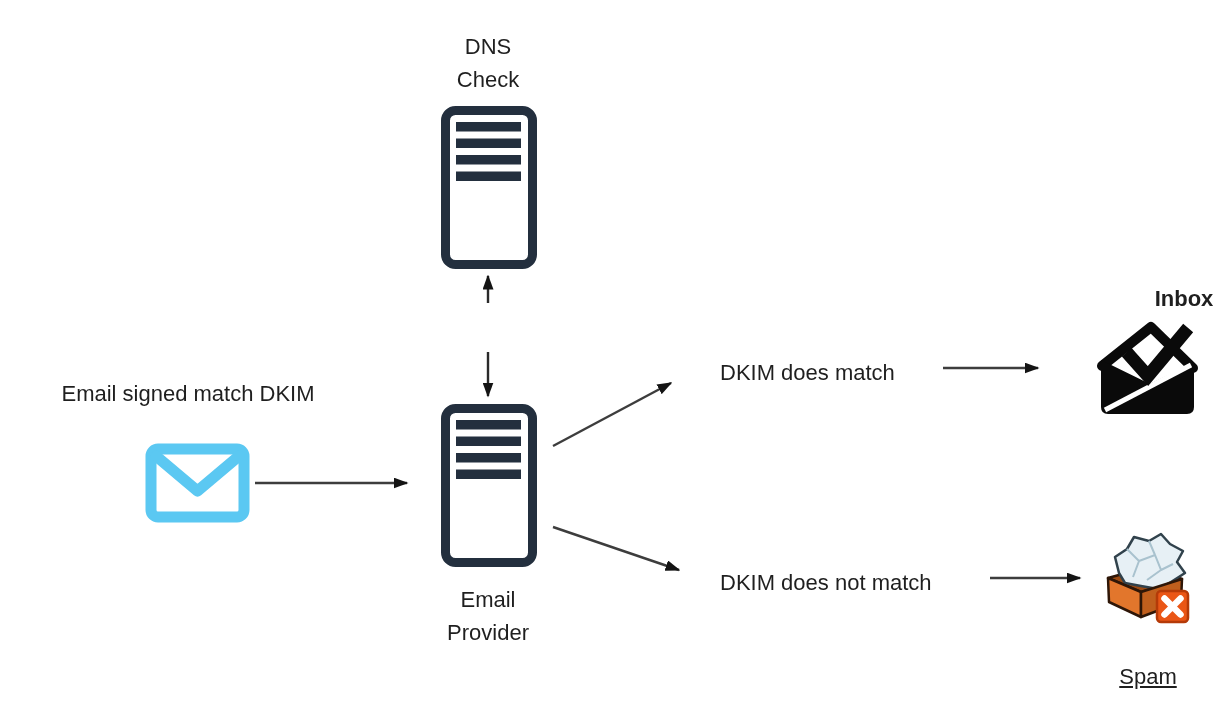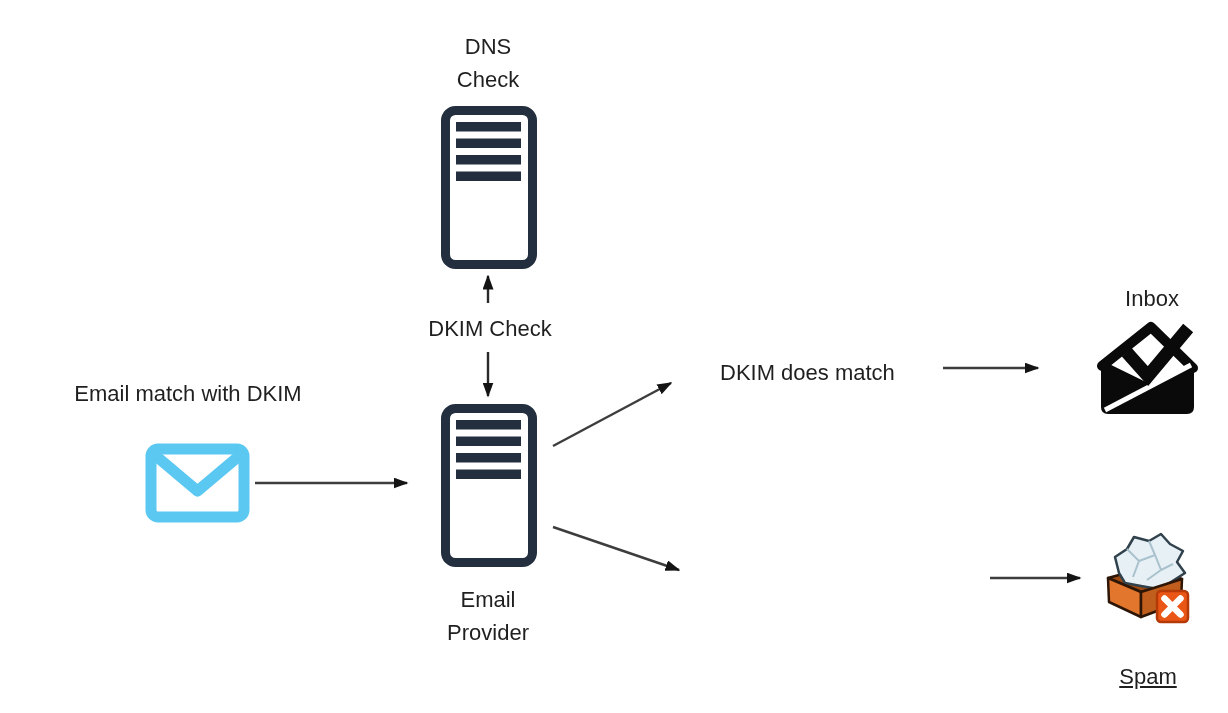--- a/index.html
+++ b/index.html
@@ -56,23 +56,22 @@
   <div class="icon" style="left:441px; top:106px;">
     <svg width="96" height="163" viewBox="0 0 96 163">
       <rect x="4.5" y="4.5" width="87" height="154" rx="10" fill="#ffffff" stroke="#232F3E" stroke-width="9"></rect>
       <rect x="15" y="16" width="65" height="9.5" fill="#232F3E"></rect>
       <rect x="15" y="32.5" width="65" height="9.5" fill="#232F3E"></rect>
       <rect x="15" y="49" width="65" height="9.5" fill="#232F3E"></rect>
       <rect x="15" y="65.5" width="65" height="9.5" fill="#232F3E"></rect>
     </svg>
   </div>
 
-  <div class="label centered" style="left:490px; top:312px;">DKIM Check</div>
 
-  <div class="label centered" style="left:188px; top:377px;">Email match with DKIM</div>
+  <div class="label centered" style="left:188px; top:377px;">Email signed match DKIM</div>
   <div class="icon" style="left:145px; top:443px;">
     <svg width="105" height="80" viewBox="0 0 105 80">
       <rect x="6" y="6" width="93" height="68" rx="7" fill="#ffffff" stroke="#5BC8F2" stroke-width="11"></rect>
       <path d="M11 13 L52.5 48 L94 13" fill="none" stroke="#5BC8F2" stroke-width="11" stroke-linecap="round" stroke-linejoin="round"></path>
     </svg>
   </div>
 
   <div class="icon" style="left:441px; top:403px;">
     <svg width="96" height="165" viewBox="0 0 96 163">
       <rect x="4.5" y="4.5" width="87" height="154" rx="10" fill="#ffffff" stroke="#232F3E" stroke-width="9"></rect>
@@ -81,30 +80,31 @@
       <rect x="15" y="49" width="65" height="9.5" fill="#232F3E"></rect>
       <rect x="15" y="65.5" width="65" height="9.5" fill="#232F3E"></rect>
     </svg>
   </div>
   <div class="label" style="left:720px; top:356px;">DKIM does match</div>
 
   <div class="label centered" style="left:488px; top:583px;">
     <span style="display:block">Email</span>
     <span style="display:block">Provider</span>
   </div>
-  <div class="label centered" style="left:1152px; top:282px;">Inbox</div>
+  <div class="label centered" style="left:1184px; top:282px;font-weight:bold;">Inbox</div>
   <div class="icon" style="left:1094px; top:320px;">
     <svg width="106" height="100" viewBox="0 0 106 100">
       <path d="M8 46 L57 7 L99 48" fill="#ffffff" stroke="#0a0a0a" stroke-width="10" stroke-linejoin="round" stroke-linecap="round"></path>
       <path d="M7 40 L56 64 L100 42 L100 87 Q100 94 93 94 L14 94 Q7 94 7 87 Z" fill="#0a0a0a"></path>
       <line x1="11" y1="90" x2="97" y2="45" stroke="#ffffff" stroke-width="5"></line>
       <path d="M37 37 L54 56 L90 13" fill="none" stroke="#0a0a0a" stroke-width="13" stroke-linecap="square"></path>
     </svg>
   </div>
 
+  <div class="label" style="left:720px; top:566px;">DKIM does not match</div>
   <div class="icon" style="left:1093px; top:531px;">
     <svg width="100" height="97" viewBox="0 0 100 97">
       <path d="M15 47 L55 36 L89 48 L48 61 Z" fill="#9C4A12" stroke="#2e1607" stroke-width="2.5" stroke-linejoin="round"></path>
       <path d="M26 42 L22 26 L34 18 L41 6 L56 10 L68 3 L77 13 L90 20 L84 31 L92 42 L78 51 L65 58 L48 55 L32 52 Z" fill="#E7F0F5" stroke="#31424c" stroke-width="2.5" stroke-linejoin="round"></path>
       <path d="M34 18 L46 30 L40 46 M46 30 L62 24 L68 39 L54 49 M62 24 L56 10 M68 39 L80 33" fill="none" stroke="#A9C2CE" stroke-width="2"></path>
       <path d="M15 47 L48 61 L48 86 L16 71 Z" fill="#E2762C" stroke="#2e1607" stroke-width="2.5" stroke-linejoin="round"></path>
       <path d="M48 61 L89 48 L88 71 L48 86 Z" fill="#C05F1D" stroke="#2e1607" stroke-width="2.5" stroke-linejoin="round"></path>
       <rect x="64" y="60" width="31" height="31" rx="4" fill="#EA5616" stroke="#B53A08" stroke-width="2.5"></rect>
       <path d="M71.5 67.5 L87.5 83.5 M87.5 67.5 L71.5 83.5" stroke="#ffffff" stroke-width="6.5" stroke-linecap="round"></path>
     </svg>

